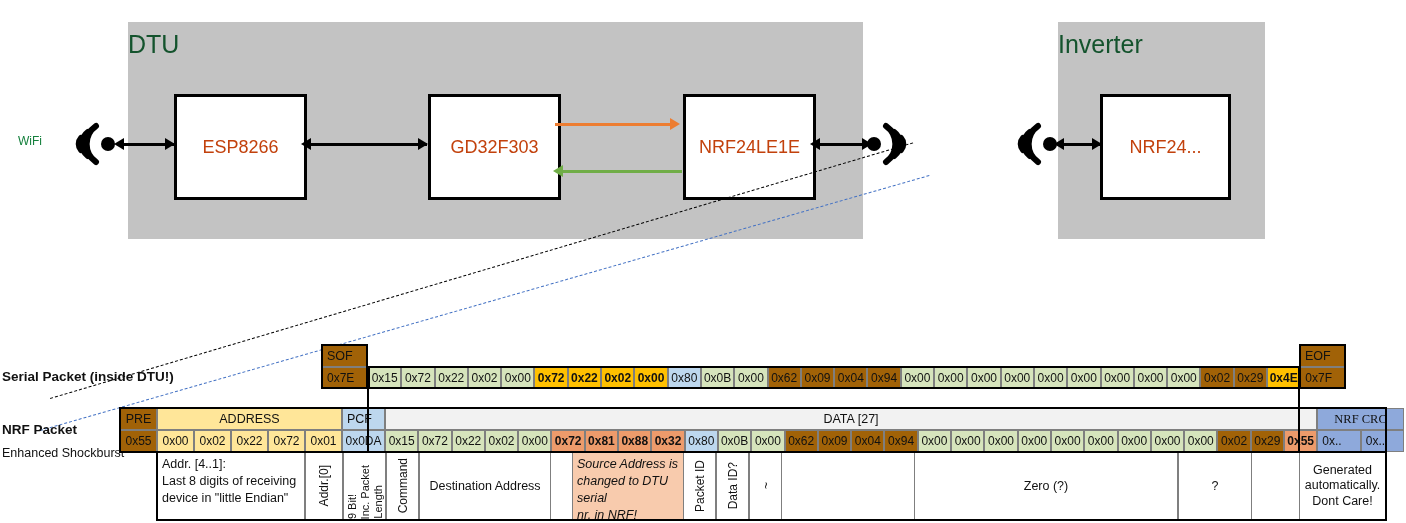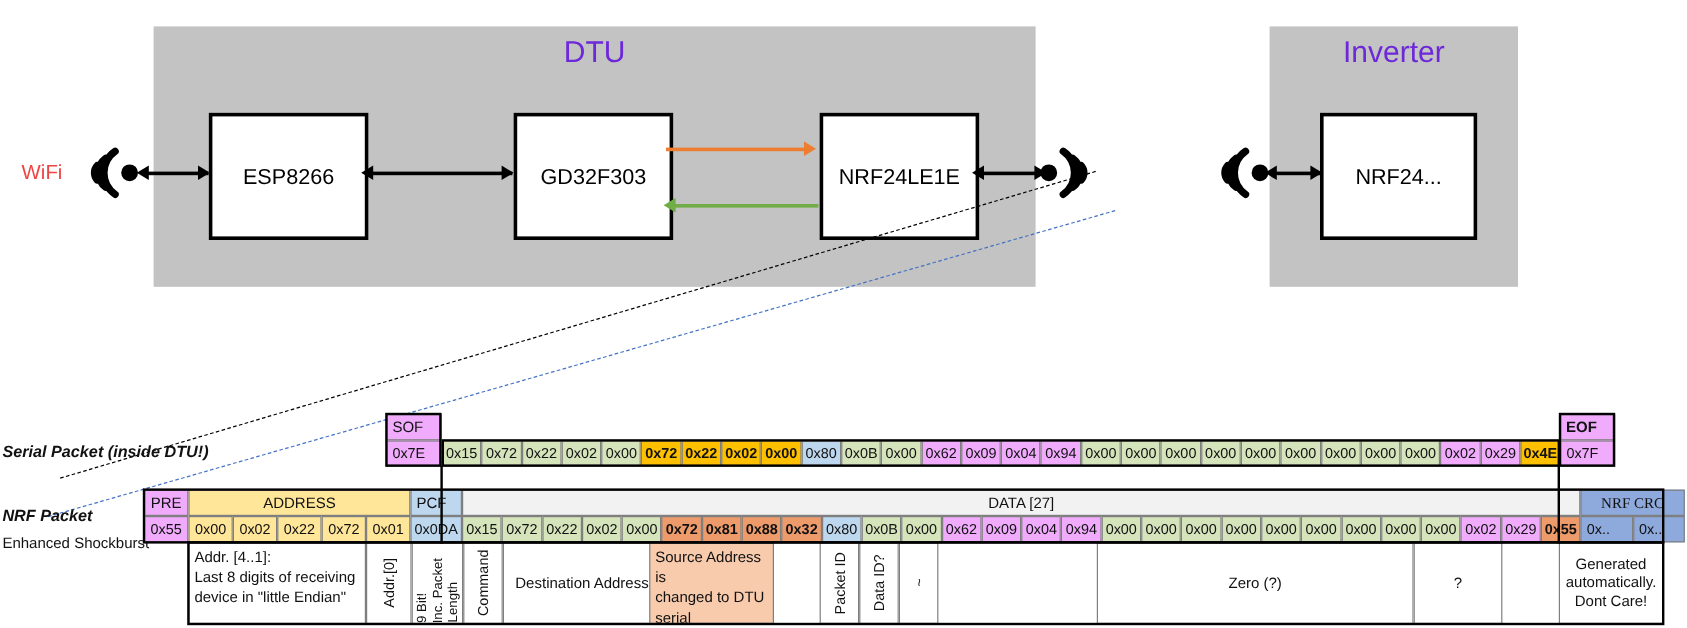--- a/index.html
+++ b/index.html
@@ -3,53 +3,53 @@
 <meta charset="utf-8">
 <style>
   html,body{margin:0;padding:0;background:#ffffff;}
   body{width:1406px;height:523px;position:relative;overflow:hidden;
        font-family:"Liberation Sans",sans-serif;color:#111;}
 
   
   #block-diagram{position:absolute;left:0;top:0;width:1406px;height:300px;}
 
   .container-box{position:absolute;background:#c3c3c3;}
-  .container-title{position:absolute;width:100%;text-align:center;top:8px;
-                   font-size:25px;color:#6d28d9;}
+  .container-title{position:absolute;width:100%;text-align:left;top:8px;
+                   font-size:25px;color:#14532d;}
   .chip{position:absolute;background:#ffffff;border:3px solid #000;
         display:flex;align-items:center;justify-content:center;
-        font-size:18px;color:#000000;}
+        font-size:18px;color:#c2410c;}
 
   .arrow-line{position:absolute;background:#000;height:3px;}
   .arrow-line.orange{background:#ED7D31;height:3px;}
   .arrow-line.green{background:#70AD47;height:3px;}
 
   .ahead{position:absolute;width:0;height:0;}
   .ahead.right{border-left:10px solid #000;border-top:6px solid transparent;border-bottom:6px solid transparent;}
   .ahead.left{border-right:10px solid #000;border-top:6px solid transparent;border-bottom:6px solid transparent;}
   .ahead.right.orange{border-left-color:#ED7D31;}
   .ahead.left.green{border-right-color:#70AD47;}
 
-  .wifi-label{position:absolute;font-size:17px;color:#ef4444;}
+  .wifi-label{position:absolute;font-size:12px;color:#15803d;}
 
   .dashed{position:absolute;height:0;border-top:1.5px dashed #000;transform-origin:0 0;}
   .dashed.blue{border-top:1.5px dashed #4472C4;}
 
   
   #packets{position:absolute;left:0;top:340px;width:1406px;height:183px;}
 
   .row-label{position:absolute;font-size:12.5px;color:#111;white-space:nowrap;}
-  .row-label.bold-italic{font-weight:bold;font-style:italic;font-size:13.5px;}
+  .row-label.bold-italic{font-weight:bold;font-size:13.5px;}
 
   .cellrow{position:absolute;display:flex;height:22px;}
   .cell{box-sizing:border-box;border:1px solid #7f7f7f;
         font-size:12px;line-height:20px;text-align:center;
         overflow:hidden;white-space:nowrap;}
   .cell.hdr{font-size:12.5px;}
-  .c-gray{background:#f0abfc;}
+  .c-gray{background:#a16207;}
   .c-green{background:#d6e4bc;}
   .c-yellow{background:#ffc000;font-weight:bold;}
   .c-lyellow{background:#ffe699;}
   .c-blue{background:#bdd7ee;}
   .c-dblue{background:#8ea9db;}
   .c-orange{background:#ed9b6b;font-weight:bold;}
   .c-fill{background:#f2f2f2;}
 
   .desc{box-sizing:border-box;border:1px solid #7f7f7f;background:#fff;
         font-size:12.5px;color:#111;position:absolute;overflow:hidden;}
@@ -149,21 +149,21 @@
   <div class="dashed blue" style="left:40px;top:430px;width:925px;transform:rotate(-16deg);"></div>
 </div>
 
 <div id="packets">
 
   <div class="row-label bold-italic" style="left:2px;top:29px;">Serial Packet (inside DTU!)</div>
 
   <div class="cellrow" style="left:322px;top:5px;">
     <div class="cell hdr c-gray" style="width:46px;text-align:left;padding-left:4px;">SOF</div>
   </div>
-  <div class="cellrow" style="left:1300px;top:5px;font-weight:bold;">
+  <div class="cellrow" style="left:1300px;top:5px;">
     <div class="cell hdr c-gray" style="width:46px;text-align:left;padding-left:4px;">EOF</div>
   </div>
 
   <div class="cellrow" style="left:322px;top:27px;">
     <div class="cell c-gray" style="width:46px;text-align:left;padding-left:4px;">0x7E</div>
     <div id="serial-bytes" style="display:flex;">
         <div class="cell c-green" style="width: 33.3px;">0x15</div>
         <div class="cell c-green" style="width: 33.3px;">0x72</div>
         <div class="cell c-green" style="width: 33.3px;">0x22</div>
         <div class="cell c-green" style="width: 33.3px;">0x02</div>
@@ -274,21 +274,21 @@
   </div>
 
   <div class="desc vert" style="left:386px;top:112px;width:33px;height:68px;">
     <span>Command</span>
   </div>
 
   <div class="desc center" style="left:419px;top:112px;width:132px;height:68px;">
     <span>Destination Address</span>
   </div>
 
-  <div class="desc pad orangebg" style="left:541px;top:112px;width:104px;height:68px;">
+  <div class="desc pad orangebg" style="left:572px;top:112px;width:124px;height:68px;font-style:italic;">
     <div>Source Address is</div>
     <div>changed to DTU serial</div>
     <div>nr. in NRF!</div>
   </div>
 
   <div class="desc vert" style="left:683px;top:112px;width:33px;height:68px;">
     <span>Packet ID</span>
   </div>
 
   <div class="desc vert" style="left:716px;top:112px;width:33px;height:68px;">

